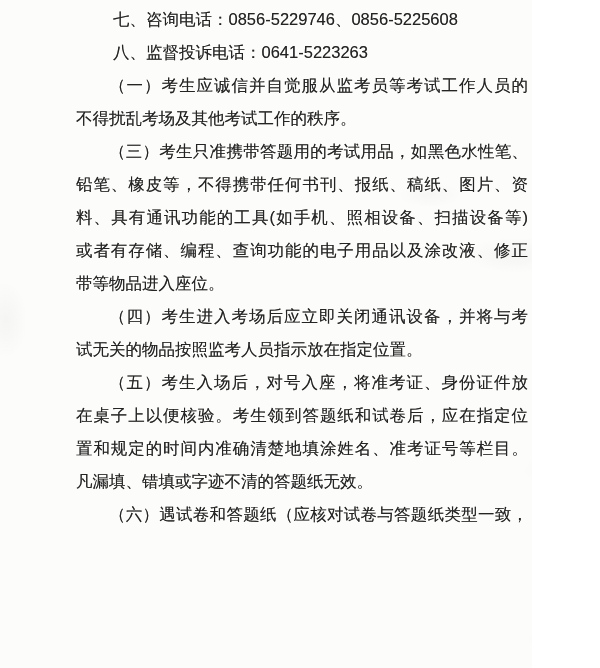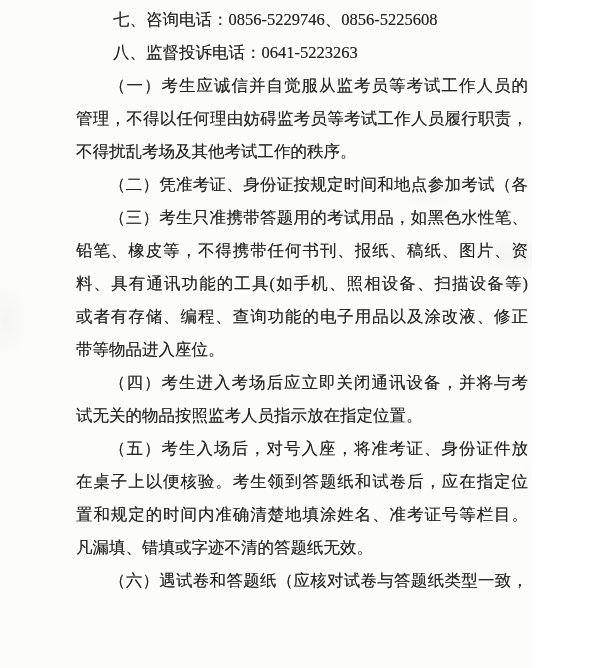--- a/index.html
+++ b/index.html
@@ -13,21 +13,21 @@
     height: 668px;
     background-color: #fcfcfa;
     
     background-image:
       radial-gradient(ellipse 70px 26px at 515px 255px, rgba(110,110,110,0.05), transparent 70%),
       radial-gradient(ellipse 45px 18px at 430px 195px, rgba(110,110,110,0.04), transparent 70%),
       radial-gradient(ellipse 55px 22px at 560px 470px, rgba(110,110,110,0.04), transparent 70%),
       radial-gradient(ellipse 30px 55px at 6px 320px, rgba(110,110,110,0.05), transparent 70%),
       radial-gradient(ellipse 40px 16px at 555px 640px, rgba(110,110,110,0.035), transparent 70%);
     overflow: hidden;
-    font-family: Liberation Serif, serif;
+    font-family: Liberation Sans, sans-serif;
   }
   .textblock {
     position: absolute;
     left: 76px;
     top: 3px;
     width: 452px;
   }
   .line {
     height: 33px;
     line-height: 33px;
@@ -44,23 +44,21 @@
   .j { text-align: justify; text-align-last: justify; }
 </style>
 </head>
 <body>
 
 <div class="page">
   <div class="textblock">
     <div class="line item">七、咨询电话：0856-5229746、0856-5225608</div>
     <div class="line item">八、监督投诉电话：0641-5223263</div>
     <div class="line first j">（一）考生应诚信并自觉服从监考员等考试工作人员的</div>
-    <div class="line j">管理，不得以任何理由妨碍监考员等考试工作人员履行职责，</div>
     <div class="line">不得扰乱考场及其他考试工作的秩序。</div>
-    <div class="line first j">（二）凭准考证、身份证按规定时间和地点参加考试（各</div>
     <div class="line first j">（三）考生只准携带答题用的考试用品，如黑色水性笔、</div>
     <div class="line j">铅笔、橡皮等，不得携带任何书刊、报纸、稿纸、图片、资</div>
     <div class="line j">料、具有通讯功能的工具(如手机、照相设备、扫描设备等)</div>
     <div class="line j">或者有存储、编程、查询功能的电子用品以及涂改液、修正</div>
     <div class="line">带等物品进入座位。</div>
     <div class="line first j">（四）考生进入考场后应立即关闭通讯设备，并将与考</div>
     <div class="line">试无关的物品按照监考人员指示放在指定位置。</div>
     <div class="line first j">（五）考生入场后，对号入座，将准考证、身份证件放</div>
     <div class="line j">在桌子上以便核验。考生领到答题纸和试卷后，应在指定位</div>
     <div class="line j">置和规定的时间内准确清楚地填涂姓名、准考证号等栏目。</div>

